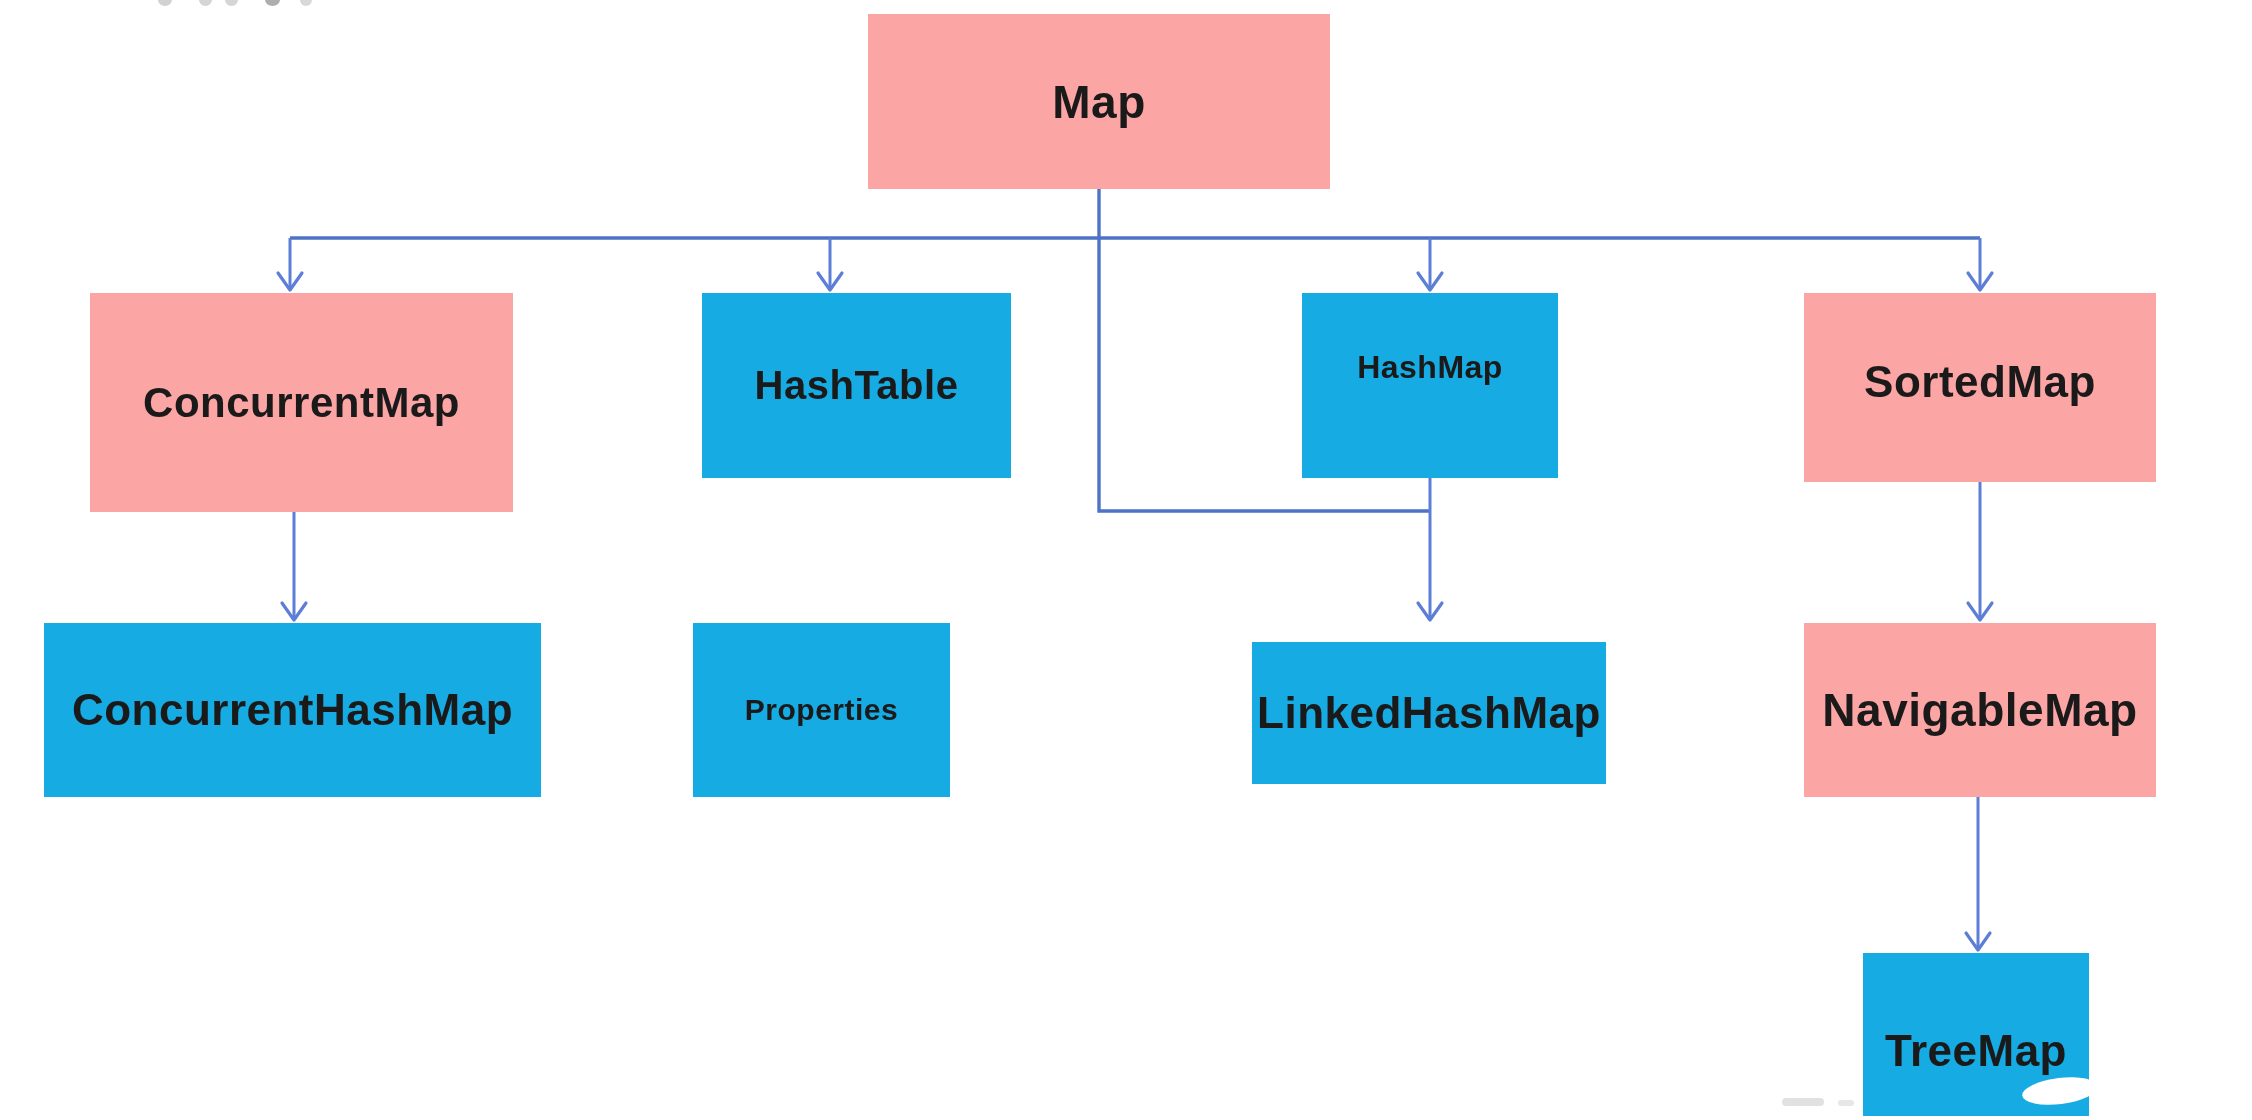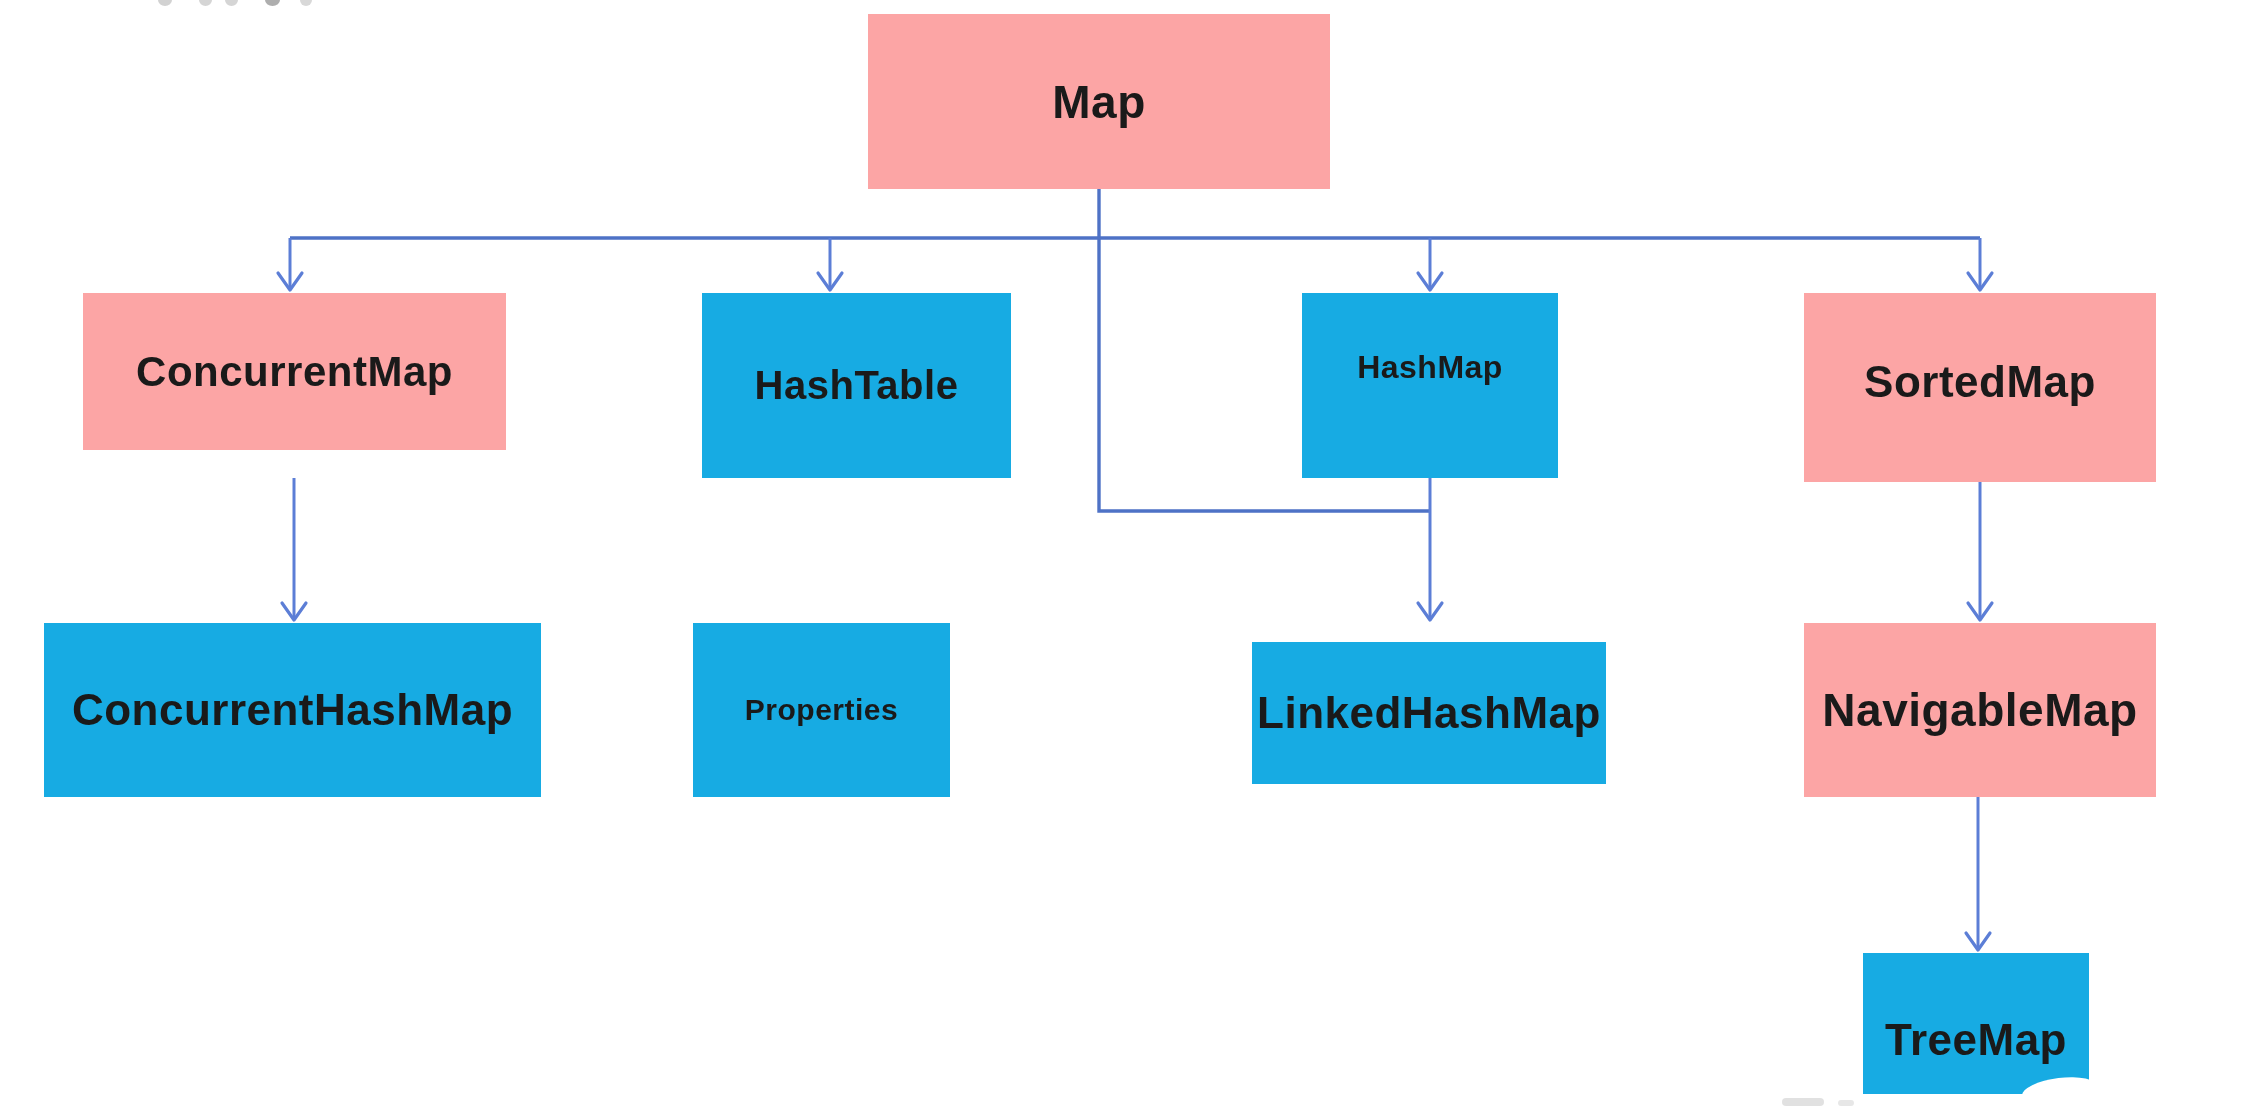--- a/index.html
+++ b/index.html
@@ -64,21 +64,21 @@
       <path d="M 1418 603 L 1430 620 L 1442 603" fill="none" stroke="#5c7ed6" stroke-width="3.2" stroke-linecap="round" stroke-linejoin="round"></path>
       <polyline points="1980,478 1980,620" fill="none" stroke="#5c7ed6" stroke-width="3" stroke-linejoin="miter"></polyline>
       <path d="M 1968 603 L 1980 620 L 1992 603" fill="none" stroke="#5c7ed6" stroke-width="3.2" stroke-linecap="round" stroke-linejoin="round"></path>
       <polyline points="1978,797 1978,950" fill="none" stroke="#5c7ed6" stroke-width="3" stroke-linejoin="miter"></polyline>
       <path d="M 1966 933 L 1978 950 L 1990 933" fill="none" stroke="#5c7ed6" stroke-width="3.2" stroke-linecap="round" stroke-linejoin="round"></path>
     </svg>
   <div id="node-layer">
       <div class="node green" style="left: 868px; top: 14px; width: 462px; height: 175px;">
         <span style="font-size: 46px;">Map</span>
       </div>
-      <div class="node green" style="left: 83px; top: 293px; width: 423px; height: 157px;">
+      <div class="node green" style="left: 90px; top: 293px; width: 423px; height: 219px;">
         <span style="font-size: 42px;">ConcurrentMap</span>
       </div>
       <div class="node blue" style="left: 702px; top: 293px; width: 309px; height: 185px;">
         <span style="font-size: 40px;">HashTable</span>
       </div>
       <div class="node blue" style="left: 1302px; top: 293px; width: 256px; height: 185px;">
         <span style="font-size: 32px; transform: translateY(-18px);">HashMap</span>
       </div>
       <div class="node green" style="left: 1804px; top: 293px; width: 352px; height: 189px;">
         <span style="font-size: 44px; transform: translateY(-6px);">SortedMap</span>
@@ -88,21 +88,21 @@
       </div>
       <div class="node blue" style="left: 693px; top: 623px; width: 257px; height: 174px;">
         <span style="font-size: 30px;">Properties</span>
       </div>
       <div class="node blue" style="left: 1252px; top: 642px; width: 354px; height: 142px;">
         <span style="font-size: 44px;">LinkedHashMap</span>
       </div>
       <div class="node green" style="left: 1804px; top: 623px; width: 352px; height: 174px;">
         <span style="font-size: 46px;">NavigableMap</span>
       </div>
-      <div class="node blue" style="left: 1863px; top: 953px; width: 226px; height: 141px;">
+      <div class="node blue" style="left: 1863px; top: 953px; width: 226px; height: 163px;">
         <span style="font-size: 44px; transform: translateY(16px);">TreeMap</span>
       </div>
     </div>
 
   <div class="artifact smudge-top" style="left:158px;width:14px;background:#d2d2d2;"></div>
   <div class="artifact smudge-top" style="left:199px;width:13px;background:#d5d5d5;"></div>
   <div class="artifact smudge-top" style="left:225px;width:13px;background:#d5d5d5;"></div>
   <div class="artifact smudge-top" style="left:265px;width:15px;background:#aeaeae;"></div>
   <div class="artifact smudge-top" style="left:300px;width:12px;background:#d8d8d8;"></div>
   <div class="artifact white-notch" style="left:2022px;top:1078px;width:76px;height:26px;"></div>

